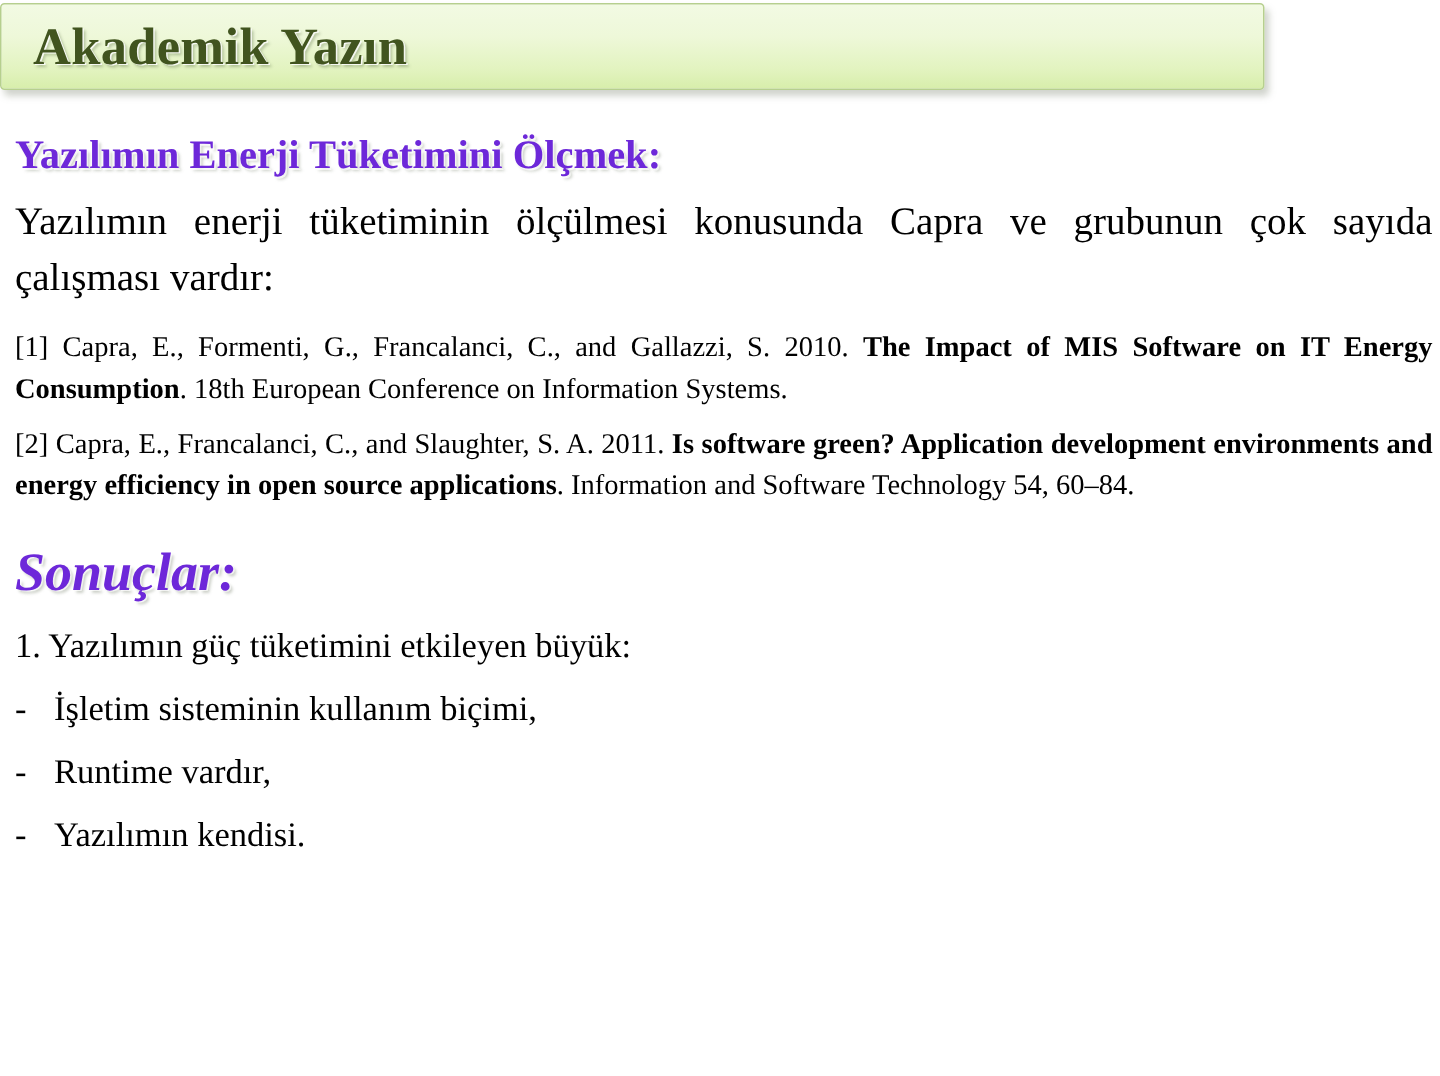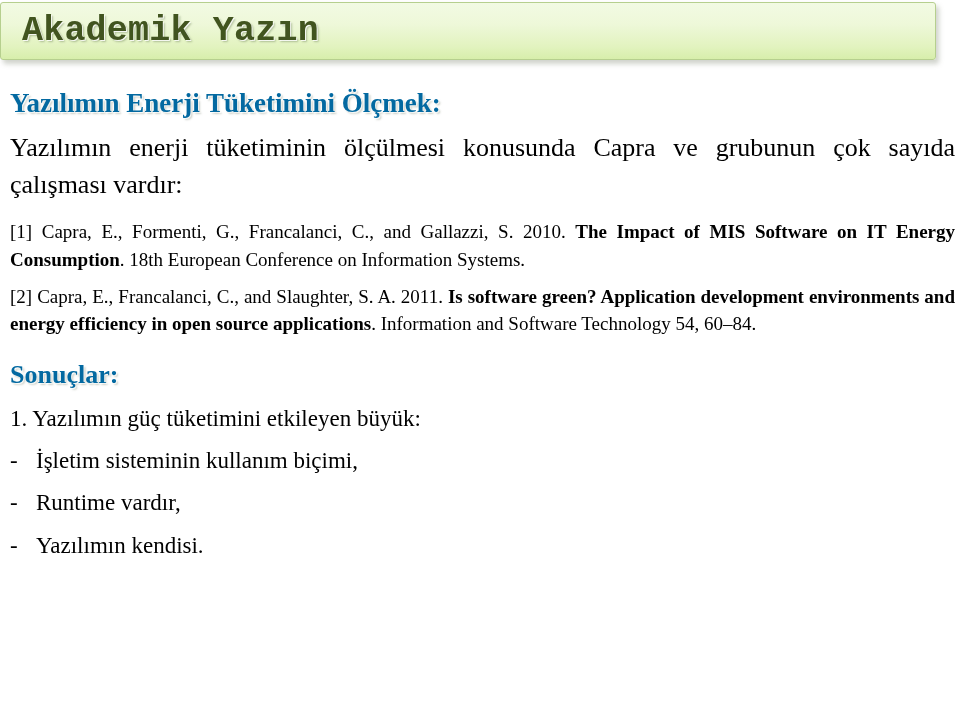--- a/index.html
+++ b/index.html
@@ -15,23 +15,22 @@
     color: #000000;
     overflow: hidden;
     position: relative;
   }
 
   
   .banner-wrap {
     position: absolute;
     left: 0;
     top: 2px;
-    width: 936px;
+    width: 843px;
     height: 58px;
-    font-family: Liberation Mono, monospace;
   }
   .banner {
     position: absolute;
     left: 0;
     top: 0;
     width: 100%;
     height: 100%;
     box-sizing: border-box;
     border: 1px solid #b6cf8e;
     border-radius: 3px;
@@ -58,29 +57,30 @@
     position: absolute;
     left: 10px;
     top: 88px;
     width: 945px;
   }
 
   .section-heading {
     font-size: 27px;
     font-weight: bold;
     line-height: 1.18;
-    color: #0369a1;
+    color: #6d28d9;
     text-shadow: 1px 1px 0 rgba(255, 255, 255, 0.7),
                  2px 2px 2px rgba(130, 140, 120, 0.4);
     margin: 0;
   }
   .section-heading.sub { font-size: 27px; }
   .section-heading.results {
-    font-size: 26px;
+    font-size: 36px;
     margin-top: 22px;
+    font-style: italic;
   }
 
   .body-para {
     font-size: 26px;
     line-height: 1.42;
     text-align: justify;
     margin: 8px 0 0 0;
     hyphens: none;
   }
   .body-para.lead { margin-top: 10px; }

